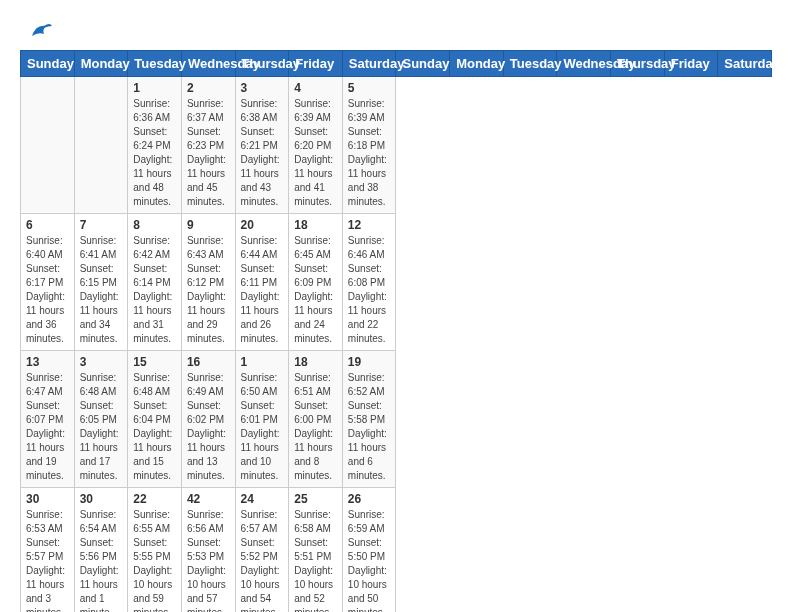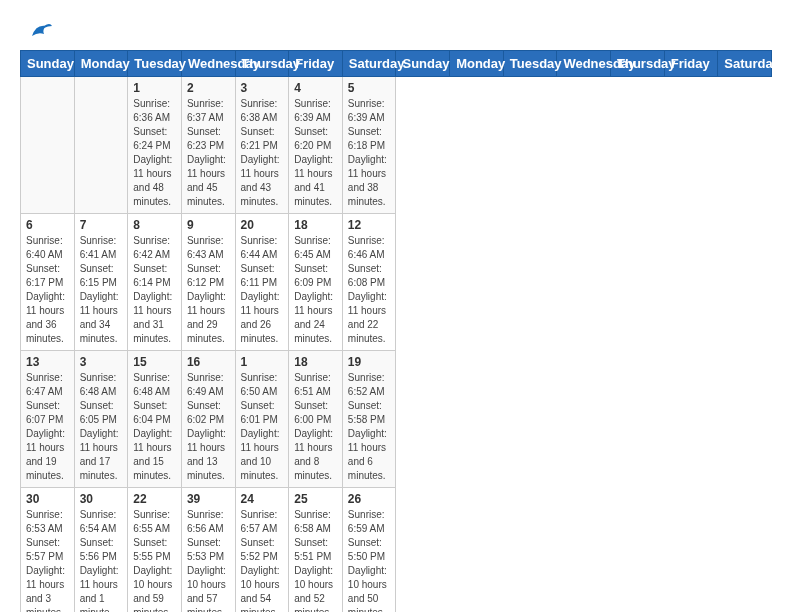--- a/index.html
+++ b/index.html
@@ -215,21 +215,21 @@
         </td>
         <td>
           <span class="day-number">30</span>
           <div class="cell-content">Sunrise: 6:54 AM<br>Sunset: 5:56 PM<br>Daylight: 11 hours and 1 minute.</div>
         </td>
         <td>
           <span class="day-number">22</span>
           <div class="cell-content">Sunrise: 6:55 AM<br>Sunset: 5:55 PM<br>Daylight: 10 hours and 59 minutes.</div>
         </td>
         <td>
-          <span class="day-number">39</span>
+          <span class="day-number">42</span>
           <div class="cell-content">Sunrise: 6:56 AM<br>Sunset: 5:53 PM<br>Daylight: 10 hours and 57 minutes.</div>
         </td>
         <td>
           <span class="day-number">24</span>
           <div class="cell-content">Sunrise: 6:57 AM<br>Sunset: 5:52 PM<br>Daylight: 10 hours and 54 minutes.</div>
         </td>
         <td>
           <span class="day-number">25</span>
           <div class="cell-content">Sunrise: 6:58 AM<br>Sunset: 5:51 PM<br>Daylight: 10 hours and 52 minutes.</div>
         </td>

